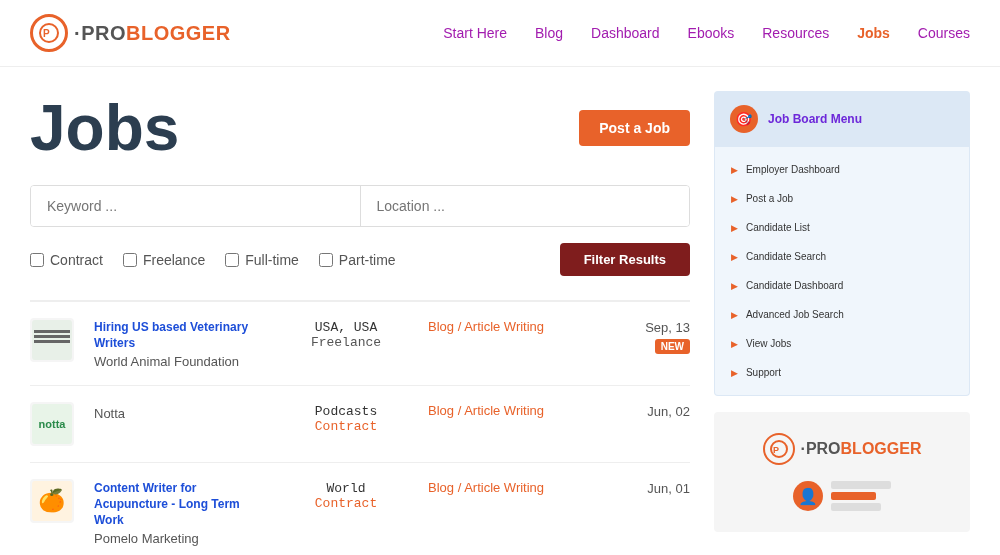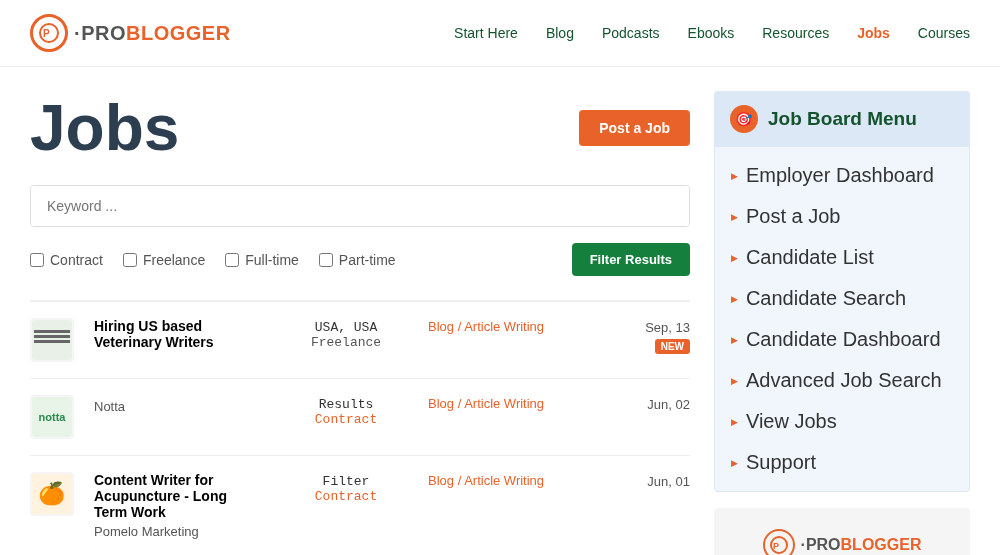--- a/index.html
+++ b/index.html
@@ -7,21 +7,21 @@
 
     
     .header { display: flex; align-items: center; justify-content: space-between; padding: 14px 30px; border-bottom: 1px solid #eee; background: #fff; }
     .logo { display: flex; align-items: center; gap: 6px; }
     .logo-icon { width: 38px; height: 38px; border-radius: 50%; border: 3px solid #e8622a; display: flex; align-items: center; justify-content: center; }
     .logo-icon svg { width: 22px; height: 22px; }
     .logo-text { font-size: 20px; font-weight: 700; letter-spacing: 0.5px; }
     .logo-text span.pro { color: #555; }
     .logo-text span.blogger { color: #e8622a; }
     nav { display: flex; align-items: center; gap: 28px; }
-    nav a { text-decoration: none; color: #14532d; font-size: 14px; font-weight: 400; }
+    nav a { text-decoration: none; color: #a21caf; font-size: 14px; font-weight: 400; }
     nav a.active { color: #e8622a; font-weight: 600; }
 
     
     .main-container { display: flex; padding: 24px 30px; gap: 24px; max-width: 1000px; }
 
     
     .content { flex: 1; }
 
     
     .page-title { font-size: 32px; font-weight: 700; color: #2c3e50; margin-bottom: 20px; display: flex; align-items: center; justify-content: space-between; }
@@ -29,47 +29,47 @@
 
     
     .search-bar { display: flex; gap: 0; border: 1px solid #ddd; border-radius: 4px; overflow: hidden; margin-bottom: 16px; }
     .search-bar input { flex: 1; padding: 12px 16px; border: none; outline: none; font-size: 14px; color: #999; border-right: 1px solid #ddd; }
     .search-bar input:last-of-type { border-right: none; }
 
     
     .filter-row { display: flex; align-items: center; gap: 20px; margin-bottom: 24px; }
     .filter-row label { display: flex; align-items: center; gap: 6px; font-size: 14px; color: #555; cursor: pointer; }
     .filter-row input[type="checkbox"] { width: 14px; height: 14px; border: 1px solid #ccc; cursor: pointer; }
-    .filter-btn { background: #15803d; color: #fff; border: none; padding: 9px 18px; border-radius: 4px; font-size: 13px; font-weight: 600; cursor: pointer; margin-left: auto; }
+    .filter-btn { background: #7f1d1d; color: #fff; border: none; padding: 9px 24px; border-radius: 4px; font-size: 13px; font-weight: 600; cursor: pointer; margin-left: auto; }
 
     
     .job-list { border-top: 2px solid #eee; }
     .job-item { display: grid; grid-template-columns: 52px 1fr 140px 160px 90px; align-items: start; padding: 16px 0; border-bottom: 1px solid #eee; gap: 12px; }
     .job-logo { width: 44px; height: 44px; display: flex; align-items: center; justify-content: center; background: #f5f5f5; border-radius: 4px; overflow: hidden; }
     .job-logo-placeholder { width: 40px; height: 40px; background: #eee; border-radius: 3px; display: flex; align-items: center; justify-content: center; color: #aaa; font-size: 10px; }
 
     .job-info h3 { font-size: 14px; font-weight: 600; }
-    .job-info h3 a { color: #000000; text-decoration: none; font-size: 14px; }
+    .job-info h3 a { color: #1d4ed8; text-decoration: none; font-size: 12px; }
     .job-info .company { font-size: 13px; color: #555; margin-top: 4px; }
 
     .job-location { font-size: 13px; color: #333; text-align: center; padding-top: 2px; font-family: Liberation Mono, monospace; }
     .job-location .location-type { color: #e8622a; font-size: 13px; }
 
     .job-category a { color: #e8622a; text-decoration: none; font-size: 13px; font-weight: 500; }
 
     .job-date { font-size: 13px; color: #555; text-align: right; padding-top: 2px; }
     .new-badge { background: #e8622a; color: #fff; font-size: 10px; font-weight: 700; padding: 2px 6px; border-radius: 3px; margin-top: 4px; display: inline-block; }
 
     
     .sidebar { width: 256px; flex-shrink: 0; }
     .sidebar-menu-header { background: #dce8f5; display: flex; align-items: center; gap: 10px; padding: 14px 16px; border-radius: 4px 4px 0 0; margin-bottom: 0; }
     .sidebar-menu-header .menu-icon { width: 28px; height: 28px; background: #e8622a; border-radius: 50%; display: flex; align-items: center; justify-content: center; color: #fff; font-size: 14px; }
-    .sidebar-menu-header .menu-title { font-size: 19px; font-weight: 700; color: #14532d; }
+    .sidebar-menu-header .menu-title { font-size: 12px; font-weight: 700; color: #6d28d9; }
     .sidebar-menu { background: #f0f6fc; border: 1px solid #dce8f5; border-top: none; border-radius: 0 0 4px 4px; padding: 8px 0; }
-    .sidebar-menu a { display: flex; align-items: center; gap: 8px; padding: 9px 16px; text-decoration: none; color: #333; font-size: 20px; }
+    .sidebar-menu a { display: flex; align-items: center; gap: 8px; padding: 9px 16px; text-decoration: none; color: #333; font-size: 10px; }
     .sidebar-menu a::before { content: '▶'; color: #e8622a; font-size: 9px; }
 
     .sidebar-promo { margin-top: 16px; background: #f5f5f5; border-radius: 4px; padding: 16px; display: flex; align-items: center; justify-content: center; min-height: 120px; }
     .promo-inner { display: flex; flex-direction: column; align-items: center; gap: 8px; }
     .promo-logo { display: flex; align-items: center; gap: 6px; }
     .promo-logo-icon { width: 32px; height: 32px; border-radius: 50%; border: 2px solid #e8622a; display: flex; align-items: center; justify-content: center; }
     .promo-logo-text { font-size: 16px; font-weight: 700; }
     .promo-logo-text span.pro { color: #555; }
     .promo-logo-text span.blogger { color: #e8622a; }
   </style>
@@ -84,39 +84,40 @@
         <text x="5" y="15" font-size="10" fill="#e8622a" font-weight="bold">P</text>
       </svg>
     </div>
     <div class="logo-text">
       <span class="pro">·PRO</span><span class="blogger">BLOGGER</span>
     </div>
   </div>
   <nav>
     <a href="#">Start Here</a>
     <a href="#">Blog</a>
-    <a href="#">Podcasts</a>
+    <a href="#">Dashboard</a>
     <a href="#">Ebooks</a>
     <a href="#">Resources</a>
     <a href="#" class="active">Jobs</a>
     <a href="#">Courses</a>
   </nav>
 </header>
 
 <div class="main-container">
 
   <div class="content">
 
     <div class="page-title">
       <h1>Jobs</h1>
       <button class="post-job-btn">Post a Job</button>
     </div>
 
     <div class="search-bar">
       <input type="text" placeholder="Keyword ..." style="">
+      <input type="text" placeholder="Location ..." style="">
     </div>
 
     <div class="filter-row">
       <label>
         <input type="checkbox" style="">
         <span>Contract</span>
       </label>
       <label>
         <input type="checkbox" style="">
         <span>Freelance</span>
@@ -139,20 +140,21 @@
           <div class="job-logo-placeholder" style="background:#e8f0e8;">
             <svg width="36" height="20" viewBox="0 0 36 20">
                 <rect width="36" height="3" fill="#666"></rect>
                 <rect y="5" width="36" height="3" fill="#666"></rect>
                 <rect y="10" width="36" height="3" fill="#666"></rect>
               </svg>
           </div>
         </div>
         <div class="job-info">
           <h3><a href="#">Hiring US based Veterinary Writers</a></h3>
+          <div class="company">World Animal Foundation</div>
         </div>
         <div class="job-location">
           <div>USA, USA</div>
           <div class="location-type" style="color:#555;">Freelance</div>
         </div>
         <div class="job-category">
           <a href="#">Blog / Article Writing</a>
         </div>
         <div class="job-date">
           <div>Sep, 13</div>
@@ -161,41 +163,41 @@
       </div>
 
       <div class="job-item">
         <div class="job-logo">
           <div class="job-logo-placeholder" style="background:#e8f4e8; color:#2a8a4a; font-size:11px; font-weight:700;">notta</div>
         </div>
         <div class="job-info">
           <div class="company">Notta</div>
         </div>
         <div class="job-location">
-          <div>Results</div>
+          <div>Podcasts</div>
           <div class="location-type">Contract</div>
         </div>
         <div class="job-category">
           <a href="#">Blog / Article Writing</a>
         </div>
         <div class="job-date">
           <div>Jun, 02</div>
         </div>
       </div>
 
       <div class="job-item">
         <div class="job-logo">
           <div class="job-logo-placeholder" style="background:#fff3e0; font-size:22px;">🍊</div>
         </div>
         <div class="job-info">
           <h3><a href="#">Content Writer for Acupuncture - Long Term Work</a></h3>
           <div class="company">Pomelo Marketing</div>
         </div>
         <div class="job-location">
-          <div>Filter</div>
+          <div>World</div>
           <div class="location-type">Contract</div>
         </div>
         <div class="job-category">
           <a href="#">Blog / Article Writing</a>
         </div>
         <div class="job-date">
           <div>Jun, 01</div>
         </div>
       </div>
 

